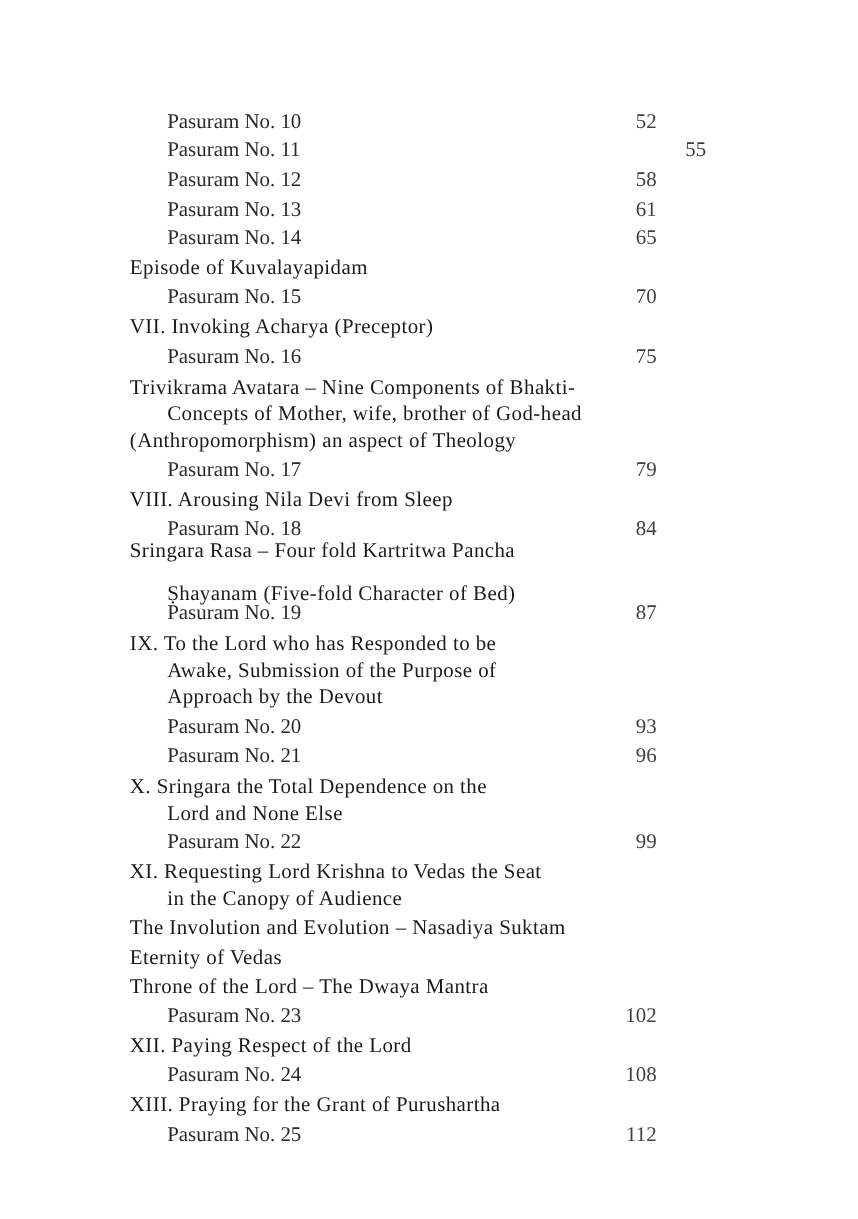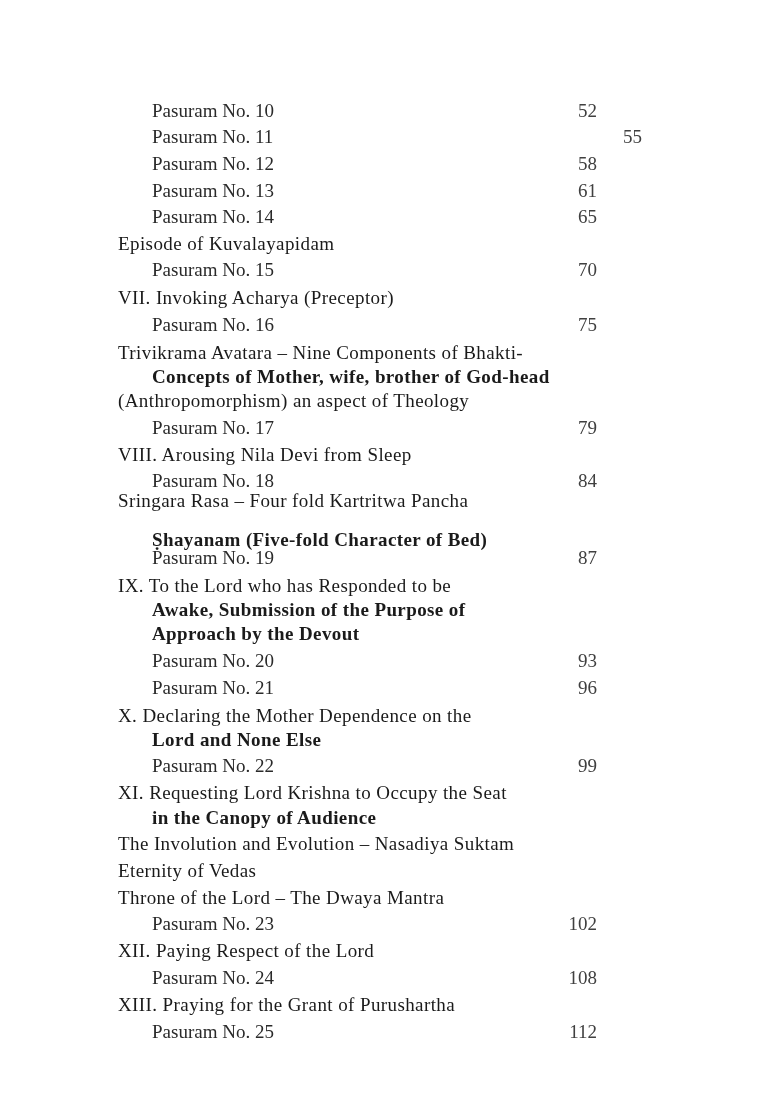--- a/index.html
+++ b/index.html
@@ -1,21 +1,21 @@
 <!DOCTYPE html>
 <html><head>
 <meta charset="utf-8">
 <style>
   html, body { margin:0; padding:0; background:#ffffff; }
   body { width:780px; height:1108px; position:relative; overflow:hidden;
          font-family:"Liberation Serif", "DejaVu Serif", serif; color:#1a1a1a; }
   .line { position:absolute; left:0; width:720px; height:26px; line-height:26px; white-space:nowrap; }
   .title { position:absolute; font-size:19px; }
   .title.h { left:118px; font-weight:normal; letter-spacing:0.4px; }
-  .title.c { left:152px; font-weight:bold; letter-spacing:0.4px; }
+  .title.c { left:152px; font-weight:normal; letter-spacing:0.4px; }
   .title.p { left:152px; font-weight:normal; color:#2a2a2a; font-size:19px; }
   .page { position:absolute; right:123px; font-size:19px; text-align:right; color:#404040; }
 </style>
 </head>
 <body>
 
 <div id="toc">
     <div class="line" style="top: 98px;">
       <span class="title p">Pasuram No. 10</span>
       <span class="page">52</span>
@@ -91,31 +91,31 @@
     </div>
     <div class="line" style="top: 648px;">
       <span class="title p">Pasuram No. 20</span>
       <span class="page">93</span>
     </div>
     <div class="line" style="top: 675px;">
       <span class="title p">Pasuram No. 21</span>
       <span class="page">96</span>
     </div>
     <div class="line" style="top: 703px;">
-      <span class="title h">X. Declaring the Mother Dependence on the</span>
+      <span class="title h">X. Sringara the Total Dependence on the</span>
     </div>
     <div class="line" style="top: 727px;">
       <span class="title c">Lord and None Else</span>
     </div>
     <div class="line" style="top: 753px;">
       <span class="title p">Pasuram No. 22</span>
       <span class="page">99</span>
     </div>
     <div class="line" style="top: 780px;">
-      <span class="title h">XI. Requesting Lord Krishna to Occupy the Seat</span>
+      <span class="title h">XI. Requesting Lord Krishna to Vedas the Seat</span>
     </div>
     <div class="line" style="top: 805px;">
       <span class="title c">in the Canopy of Audience</span>
     </div>
     <div class="line" style="top: 831px;">
       <span class="title h">The Involution and Evolution – Nasadiya Suktam</span>
     </div>
     <div class="line" style="top: 858px;">
       <span class="title h">Eternity of Vedas</span>
     </div>

